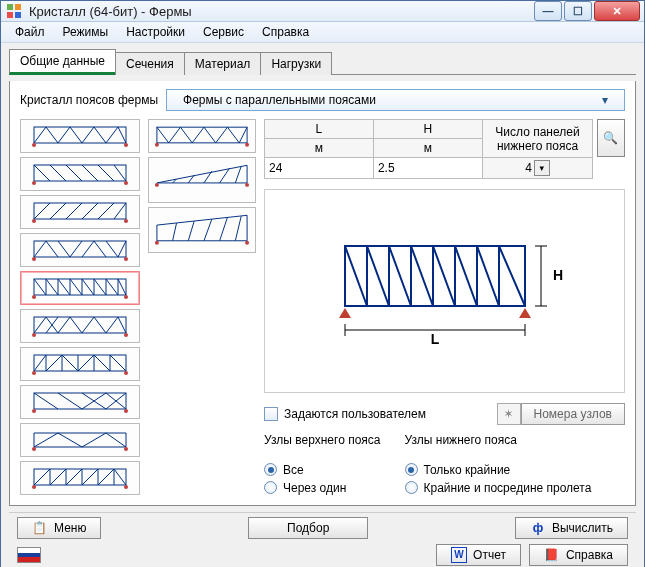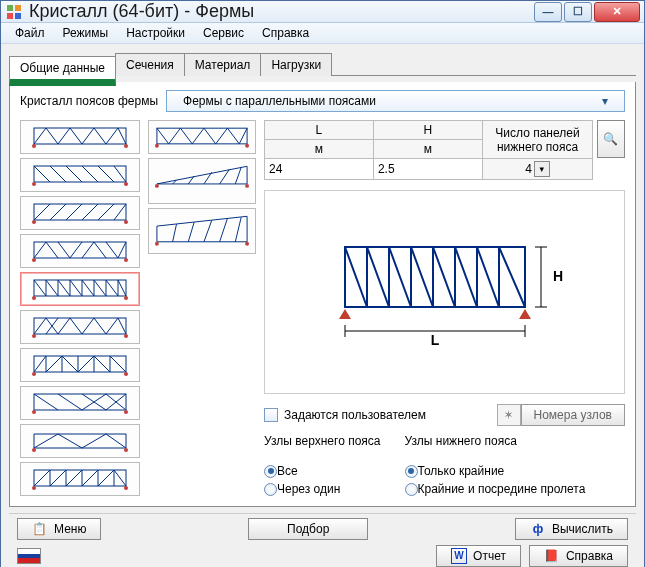--- a/index.html
+++ b/index.html
@@ -1,30 +1,30 @@
 <!DOCTYPE html>
 <html><head>
 <meta charset="utf-8">
 <style>
   * { box-sizing: border-box; }
   body { margin: 0; font-family: "Segoe UI", Tahoma, sans-serif; font-size: 12px; background: #d8e4f0; }
   .window { width: 645px; height: 567px; background: #fff; border: 1px solid #4a6b9e; display: flex; flex-direction: column; }
   .titlebar { height: 30px; background: linear-gradient(#f5f9fe,#e2ecf8); display:flex; align-items:center; padding:0 4px; border-bottom:1px solid #b5c8e0;}
   .app-logo { width:18px; height:18px; margin-right:6px; display:flex; align-items:center; justify-content:center;}
   .app-logo svg { width:16px; height:16px;}
-  .title-text { flex:1; color:#1a1a1a; font-size:18px;}
+  .title-text { flex:1; color:#1a1a1a; font-size:13px;}
   .winbtns { display:flex; gap:2px;}
   .winbtn { width:28px; height:20px; border:1px solid #6b8cb5; border-radius:3px; display:flex; align-items:center; justify-content:center; background:linear-gradient(#f0f6fd,#d2e3f5); color:#2a4a6a; font-weight:bold; font-size:11px; cursor:pointer;}
   .winbtn.close { background:linear-gradient(#f5a0a0,#d94545); color:#fff; width:46px; border-color:#a03030;}
   .menubar { height:24px; background:linear-gradient(#f3f8fd,#e5eef8); display:flex; align-items:center; padding:0 6px; gap:2px; border-bottom:1px solid #cad8ea;}
   .menuitem { padding:3px 8px; cursor:pointer; border-radius:2px;}
   .client { flex:1; padding:8px; background:#f0f0f0; display:flex; flex-direction:column; gap:6px;}
   .tabstrip { display:flex; align-items:flex-end; height:24px; border-bottom:1px solid #8a8a8a; background:#f0f0f0;}
   .tab { padding:4px 10px 4px 10px; border:1px solid #8a8a8a; border-bottom:none; background:#ececec; margin-right:-1px; cursor:pointer; position:relative; top:1px;}
-  .tab.active { background:#fff; top:11px; border-bottom:7px solid #15803d;}
+  .tab.active { background:#fff; top:1px; border-bottom:3px solid #15803d;}
   .tabpanel { flex:1; background:#fff; border:1px solid #8a8a8a; border-top:none; padding:8px 10px 10px 10px; display:flex; flex-direction:column; gap:8px; overflow:hidden;}
   .row1 { display:flex; align-items:center; gap:8px;}
   .label { color:#000;}
   .combo { flex:1; height:22px; border:1px solid #7aa8d6; background:linear-gradient(#fff,#e8f1fb); display:flex; align-items:center; padding:0 16px; justify-content:space-between; cursor:pointer;}
   .combo-arrow { width:14px; text-align:right; color:#2a5a8a;}
   .content-area { flex:1; display:flex; gap:8px; overflow:hidden;}
   .left-col { width:120px; display:flex; flex-direction:column; gap:4px;}
   .mid-col { width:108px; display:flex; flex-direction:column; gap:4px;}
   .thumb { width:100%; height:34px; border:1px solid #bbb; background:#fdfdfd; display:flex; align-items:center; justify-content:center; cursor:pointer; padding:4px;}
   .thumb.selected { border:1px solid #f08080; background:#fff; box-shadow:0 0 0 1px #f5b5b5 inset;}
@@ -39,21 +39,21 @@
   .preview-btn { width:28px; height:38px; border:1px solid #888; background:linear-gradient(#fff,#e8e8e8); display:flex; align-items:center; justify-content:center; margin-left:4px; cursor:pointer;}
   .preview-area { flex:1; border:1px solid #ccc; background:#fff; display:flex; align-items:center; justify-content:center; min-height:150px; margin-top:4px;}
   .options-row { display:flex; align-items:center; margin-top:4px;}
   .checkbox { display:flex; align-items:center; gap:6px; cursor:pointer;}
   .chkbox { width:14px; height:14px; border:1px solid #7a9ac4; background:linear-gradient(#fff,#e6eef8); display:flex; align-items:center; justify-content:center;}
   .node-btn { width:24px; height:22px; border:1px solid #aaa; background:#f4f4f4; display:flex; align-items:center; justify-content:center; color:#888;}
   .flat-btn { height:22px; padding:0 12px; border:1px solid #999; background:linear-gradient(#fff,#e6e6e6); display:flex; align-items:center; color:#666; cursor:pointer;}
   .radios-row { display:flex; gap:24px; margin-top:2px;}
   .radio-group { display:flex; flex-direction:column; gap:4px;}
   .radio-title { font-weight:normal; margin-bottom:12px;}
-  .radio { display:flex; align-items:center; gap:0; cursor:pointer;}
+  .radio { display:flex; align-items:flex-start; gap:6px; cursor:pointer;}
   .radio-dot { width:13px; height:13px; border-radius:50%; border:1px solid #6a8ab4; background:radial-gradient(#fff,#dfeaf6); display:flex; align-items:center; justify-content:center;}
   .radio-dot.checked::after { content:""; width:6px; height:6px; border-radius:50%; background:#2d66a8;}
   .bottombar { height:58px; background:#f0f0f0; border-top:1px solid #ccc; padding:4px 8px; display:flex; flex-direction:column; gap:4px;}
   .bottom-row { display:flex; align-items:center; gap:8px; height:24px;}
   .btn { height:22px; padding:0 14px; border:1px solid #8a8a8a; background:linear-gradient(#fff,#e4e4e4); display:flex; align-items:center; gap:6px; cursor:pointer;}
   .icon-img { width:16px; height:16px; display:flex; align-items:center; justify-content:center;}
   .flag { width:24px; height:16px; background:linear-gradient(#fff 0 33%, #1a3f9c 33% 66%, #d02020 66% 100%); border:1px solid #888;}
   .spacer { flex:1;}
 </style>
 </head>

